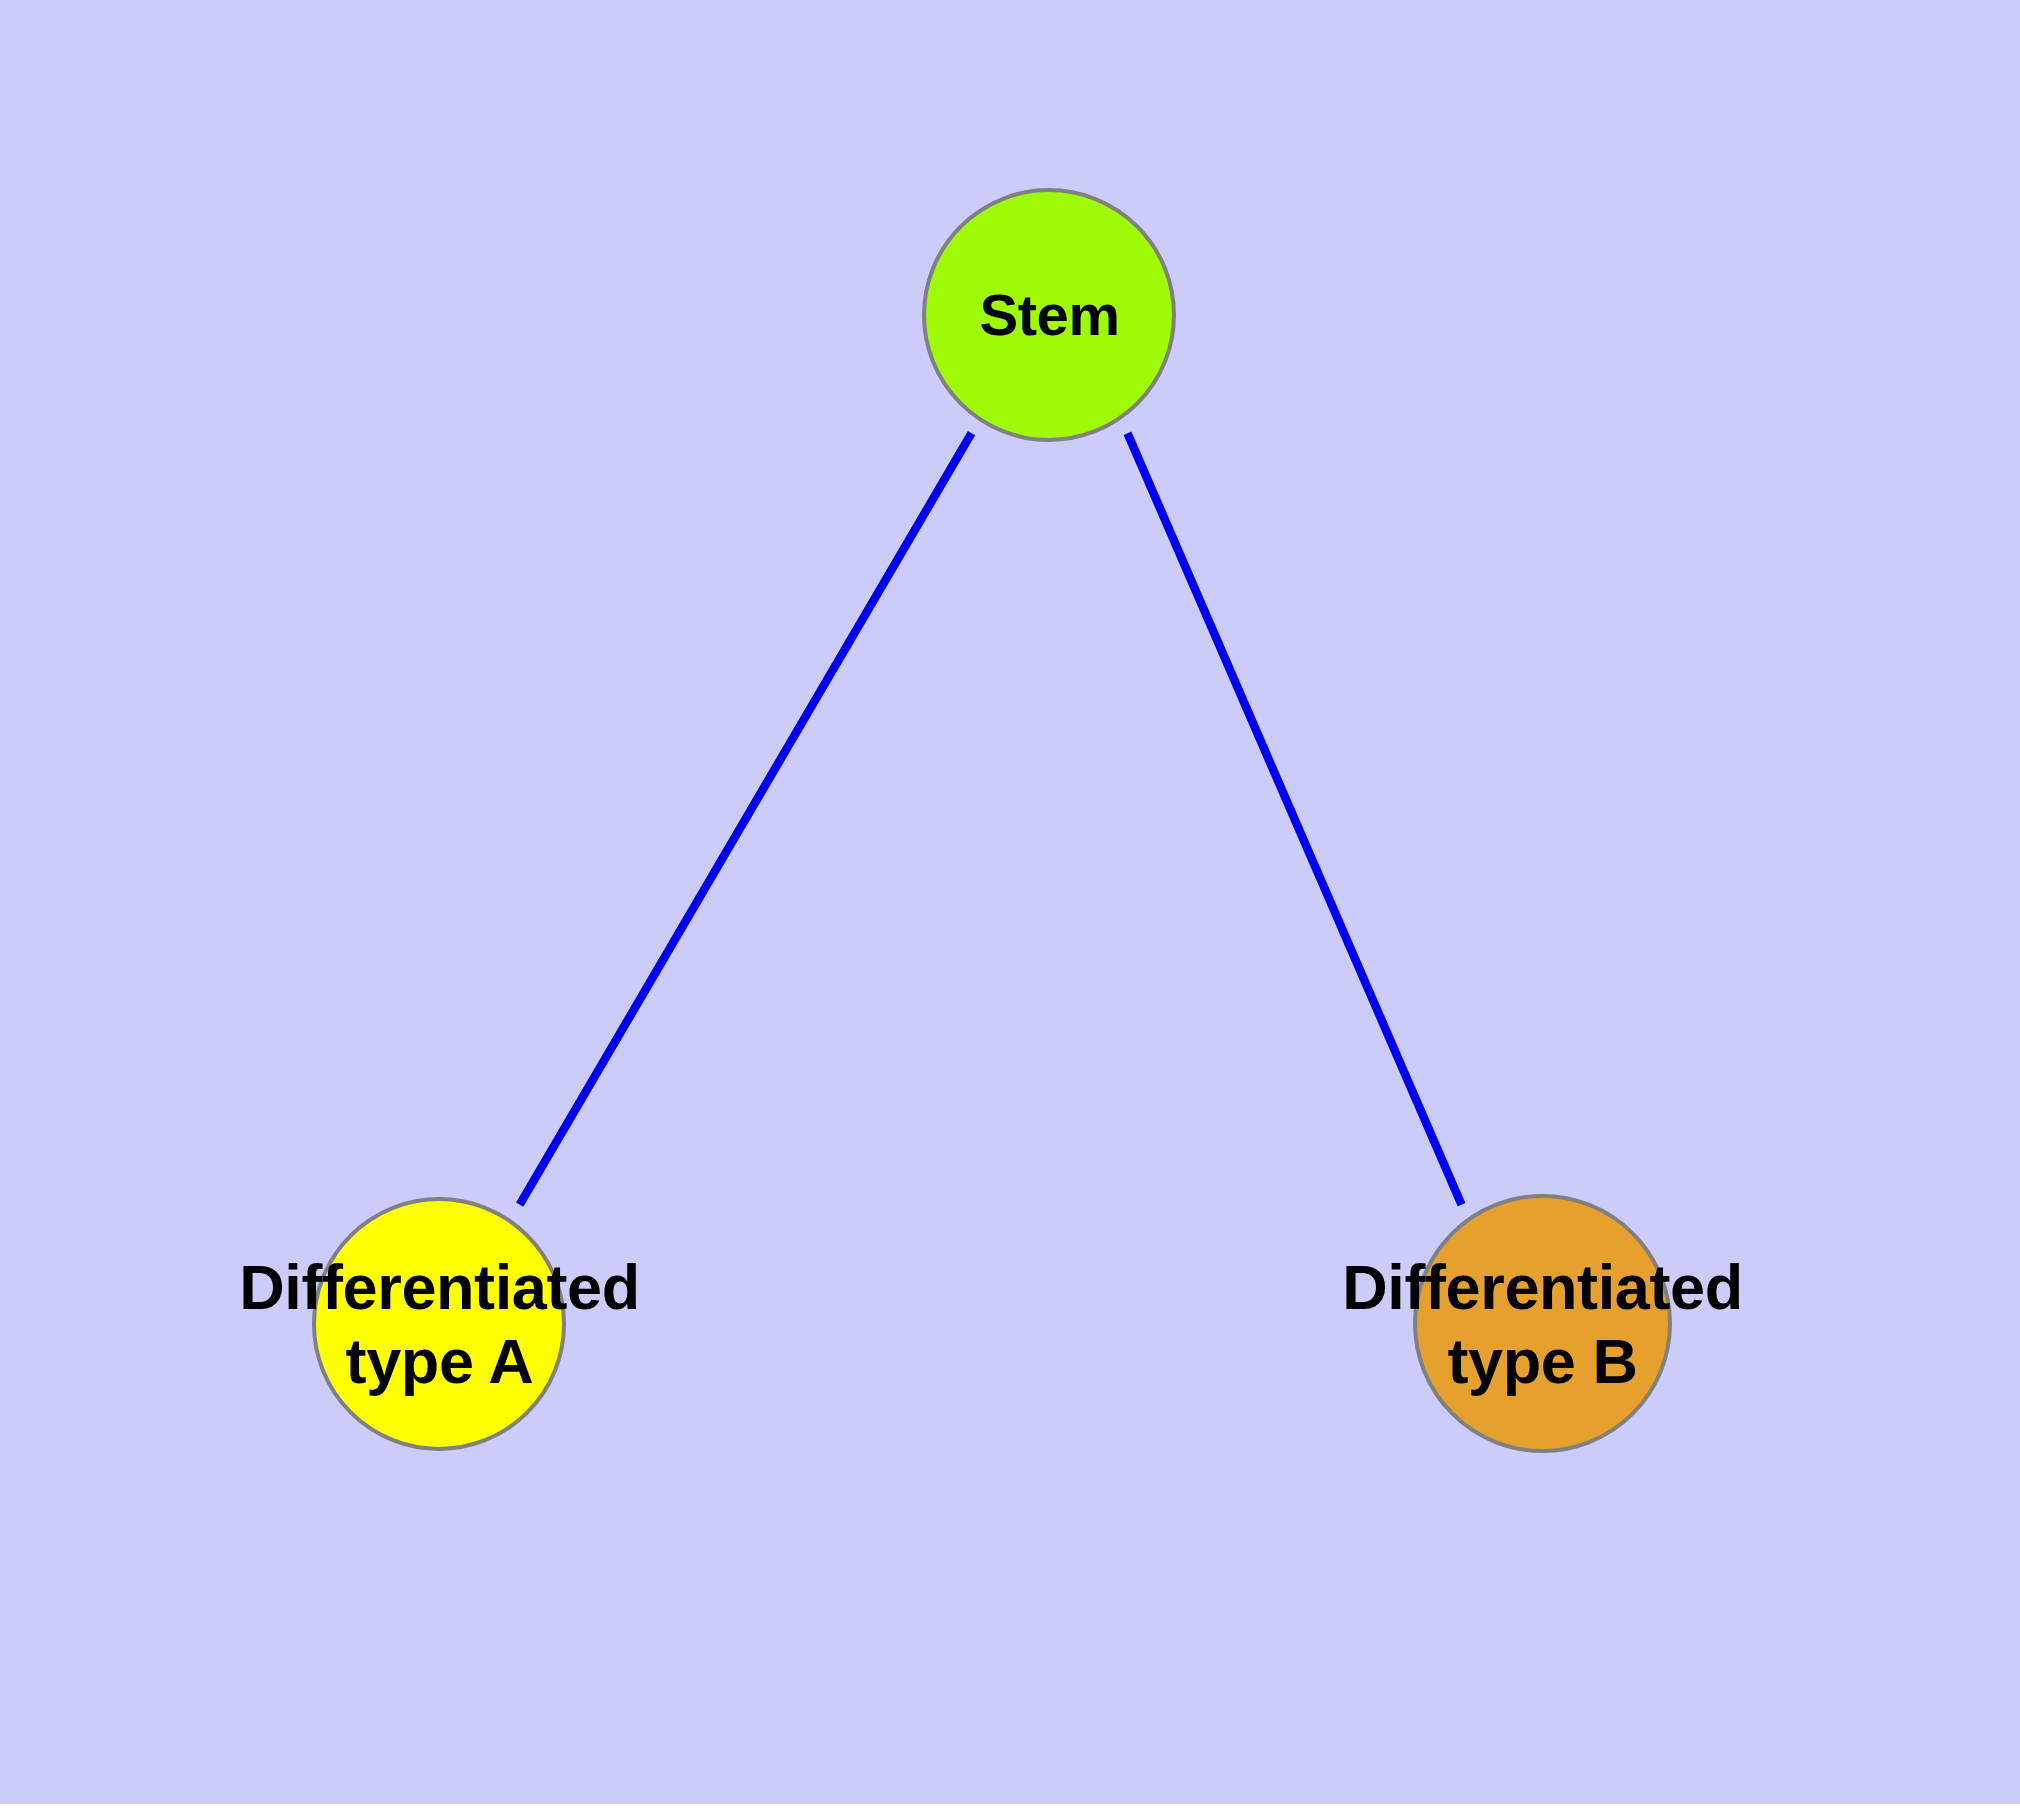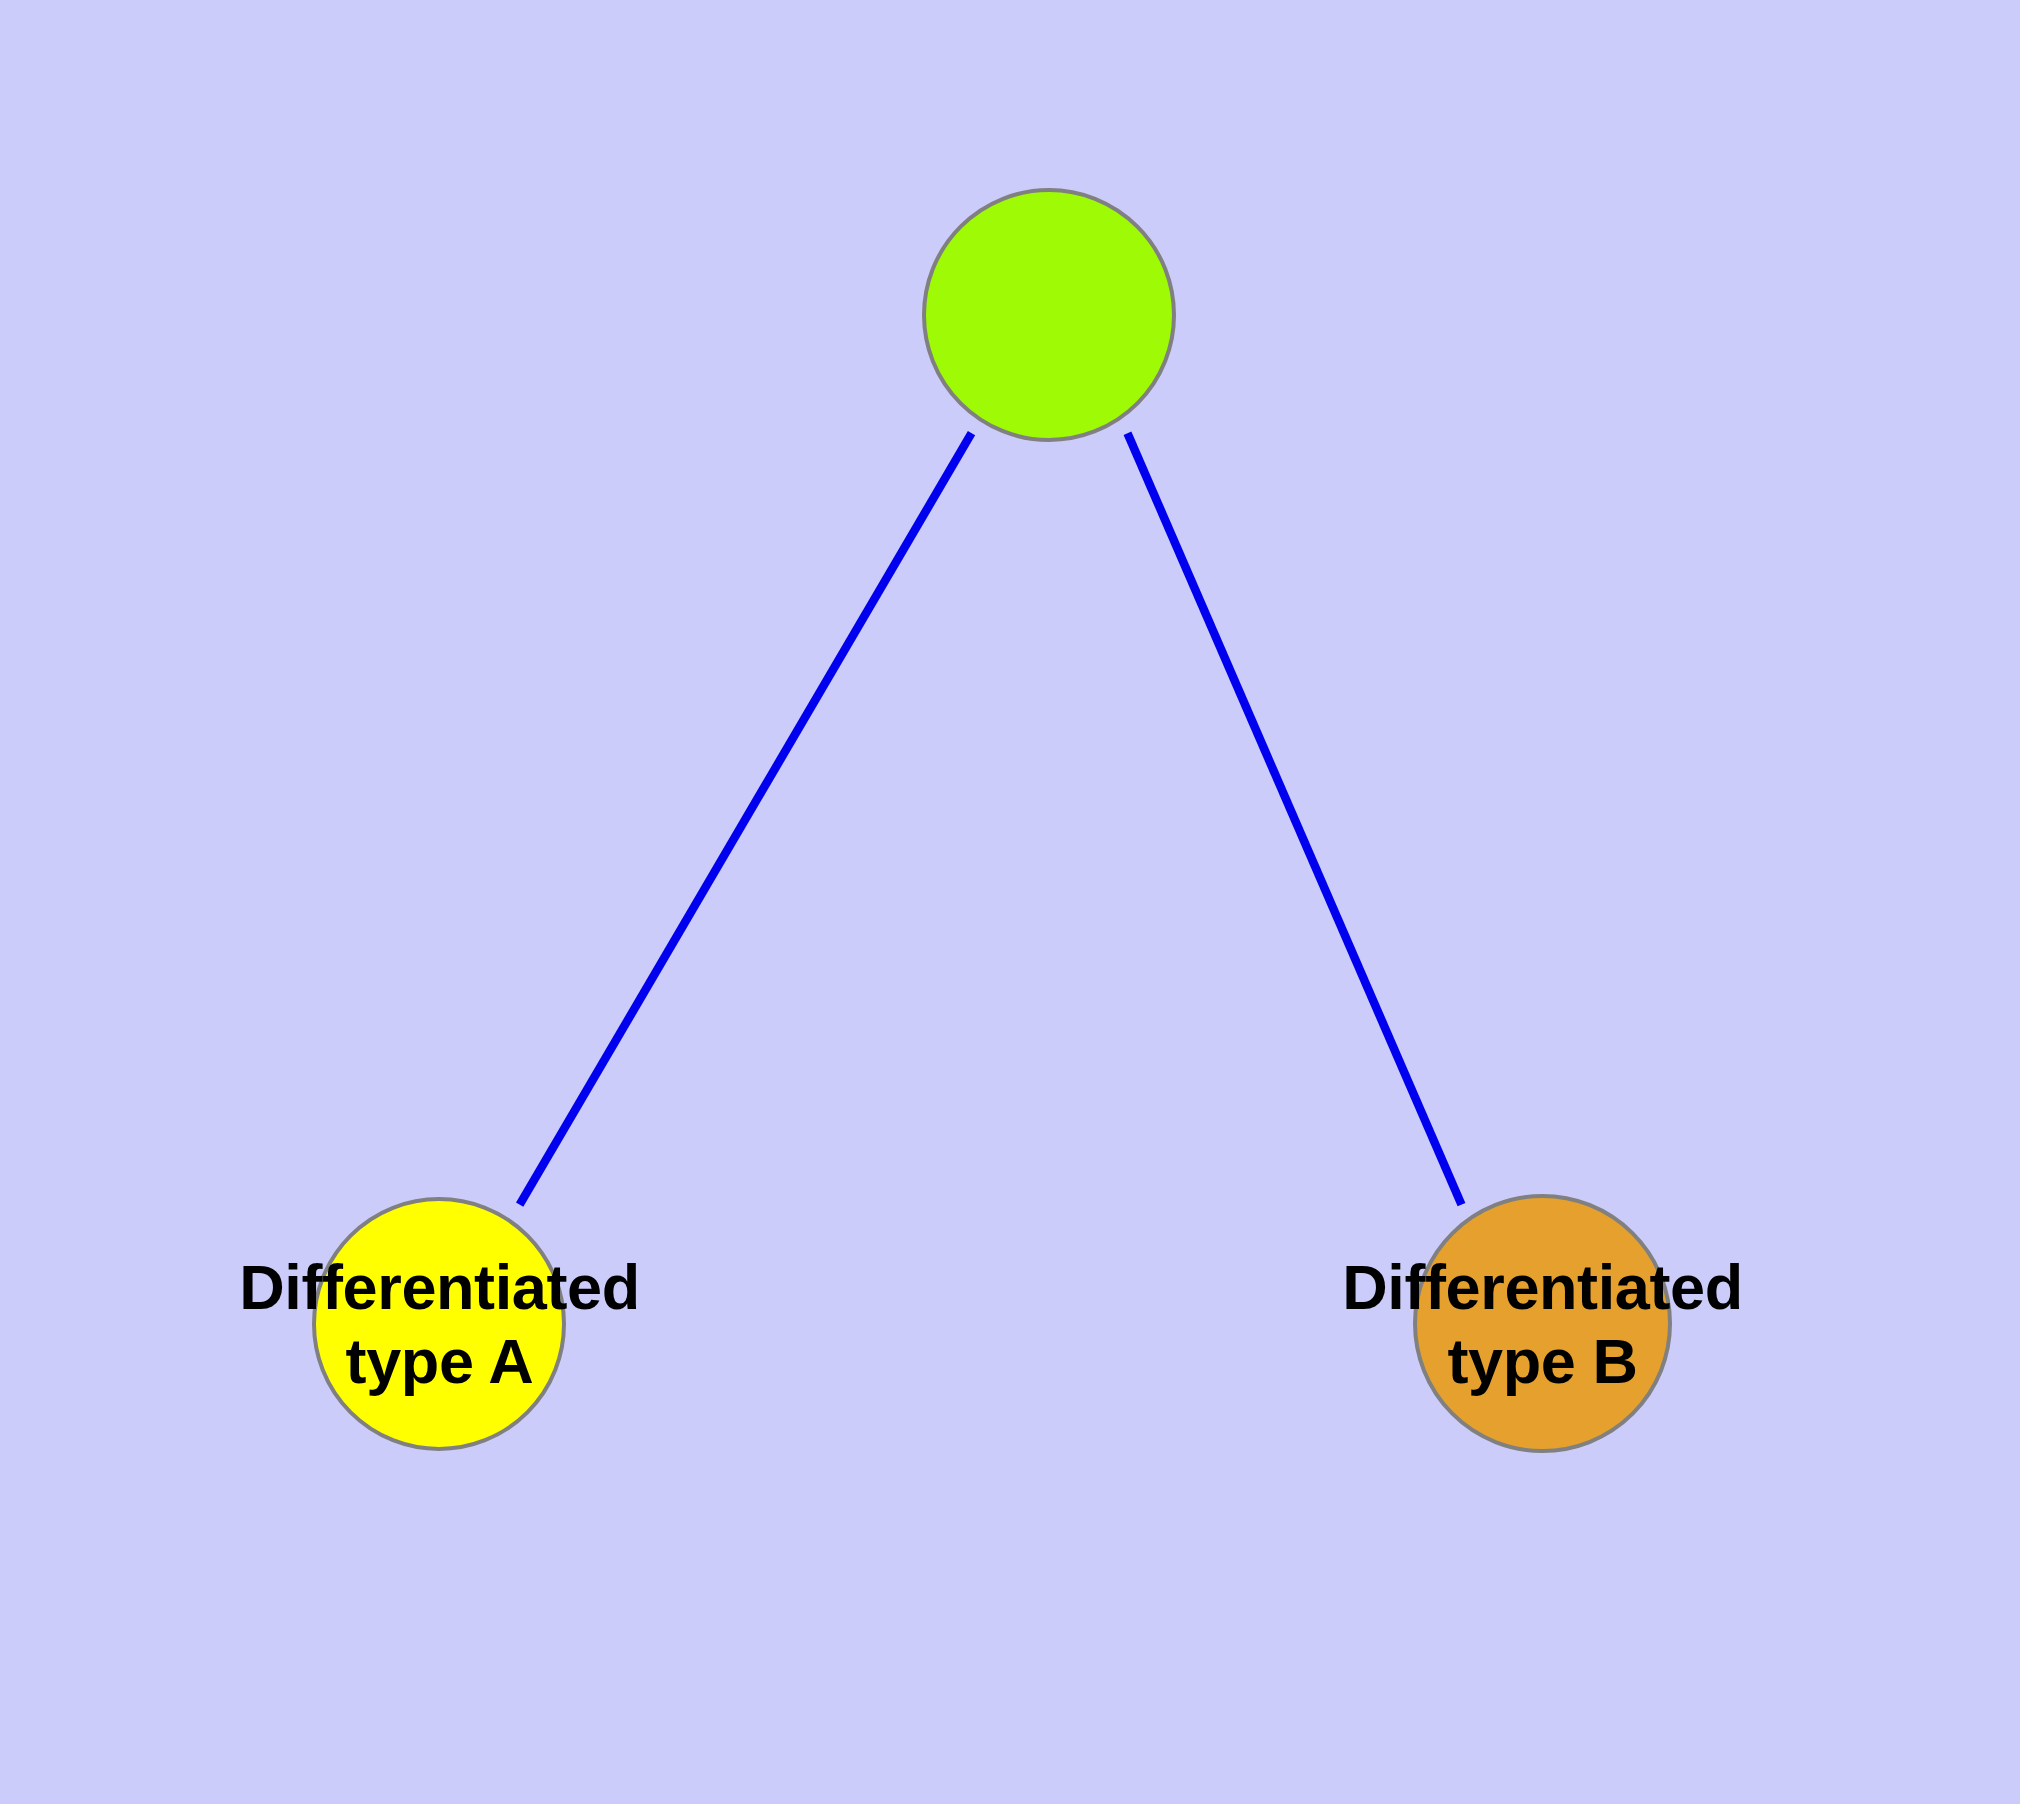--- a/index.html
+++ b/index.html
@@ -60,20 +60,21 @@
     <line stroke-linecap="butt" x1="1146" y1="511" x2="613" y2="1421" stroke="#0000ee" stroke-width="10"></line>
     <line stroke-linecap="butt" x1="1330" y1="511" x2="1724" y2="1421" stroke="#0000ee" stroke-width="10"></line>
   </svg>
 
   <div id="node-layer">
 
     <div class="node" style="left: 922px; top: 188px; width: 254px; height: 254px; background: rgb(158, 251, 5); border-color: rgb(128, 128, 128); border-width: 4.2px;"></div>
     <div class="node" style="left: 312px; top: 1197px; width: 254px; height: 254px; background: rgb(255, 255, 0); border-color: rgb(128, 128, 128); border-width: 4.2px;"></div>
     <div class="node" style="left: 1413px; top: 1194px; width: 259px; height: 259px; background: rgb(229, 160, 46); border-color: rgb(128, 128, 128); border-width: 4.2px;"></div>
 
+    <div class="node-label" style="font-size: 58px; color: rgb(0, 0, 0); left: 456px; width: 1187px; top: 281px;">Stem</div>
     <div class="node-label" style="font-size: 63px; color: rgb(0, 0, 0); left: -154px; width: 1187px; top: 1250px;">Differentiated
 type A</div>
     <div class="node-label" style="font-size: 63px; color: rgb(0, 0, 0); left: 949px; width: 1187px; top: 1250px;">Differentiated
 type B</div>
 
   </div>
 </div>
 
 
 </body></html>

